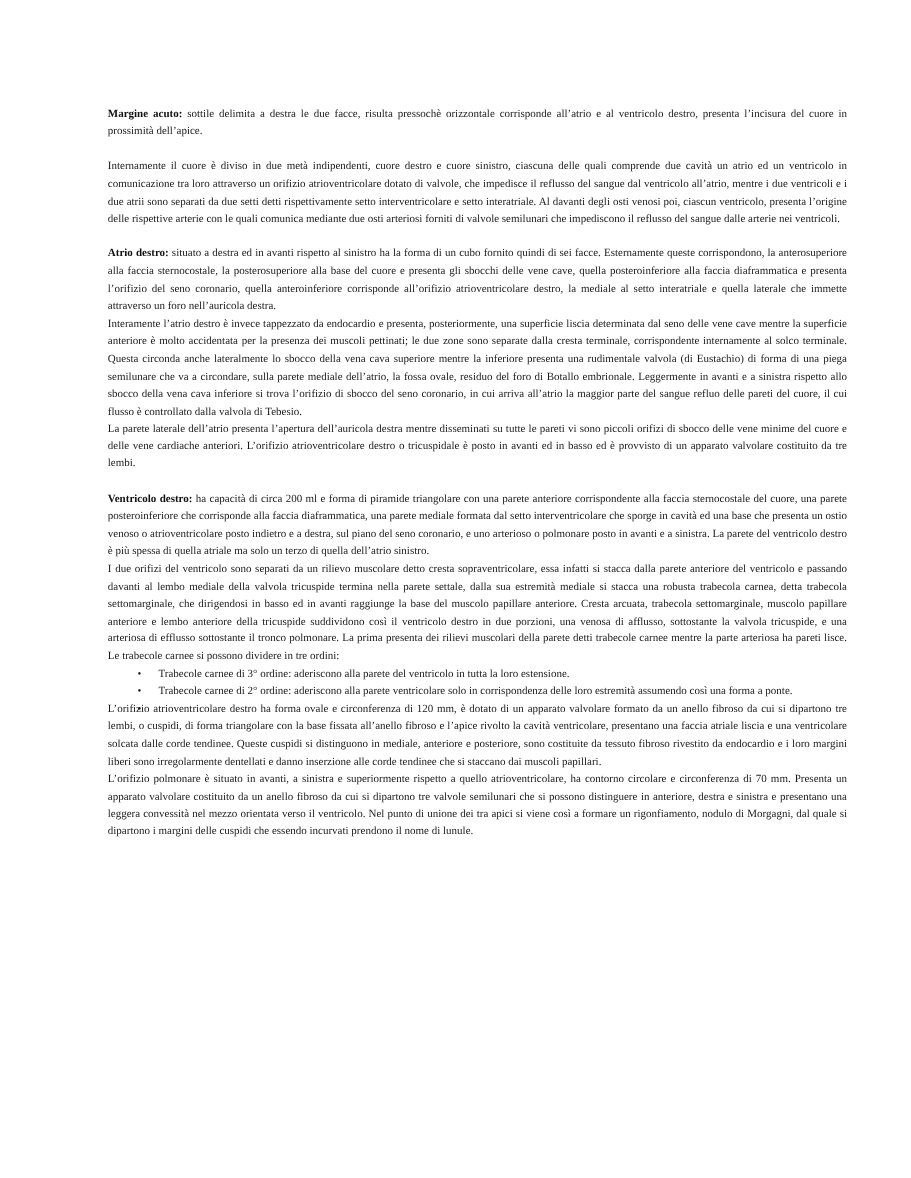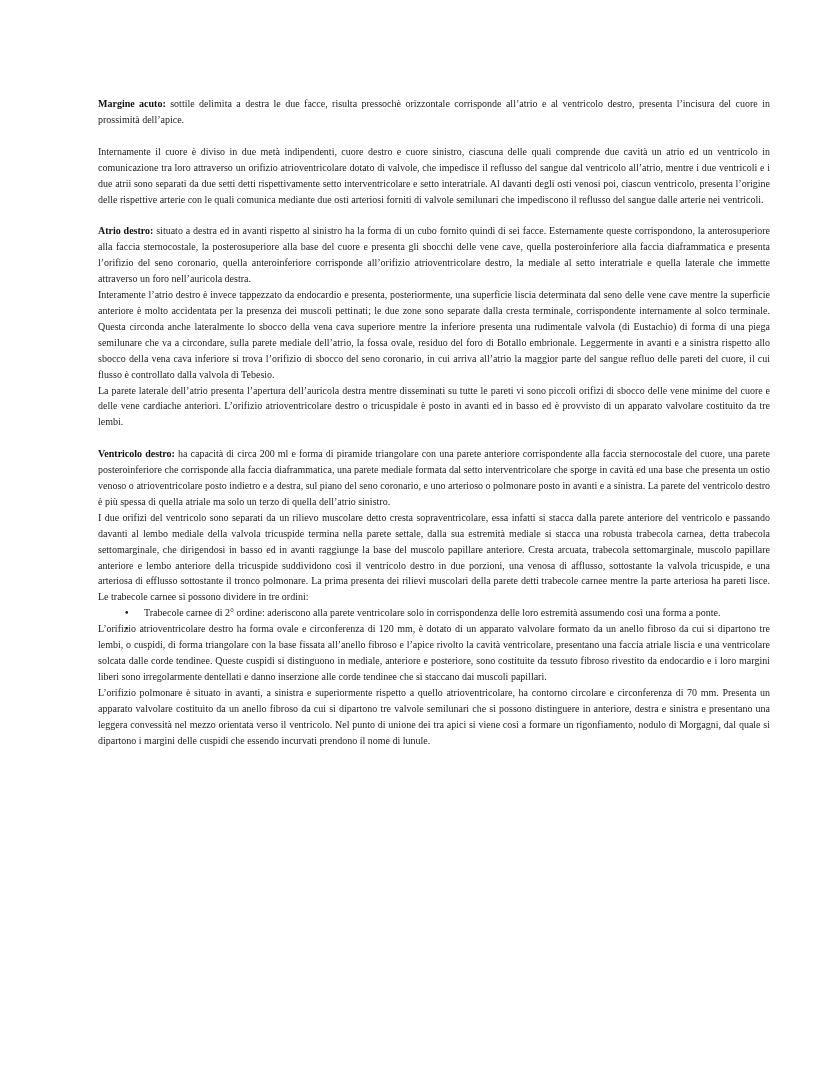--- a/index.html
+++ b/index.html
@@ -29,20 +29,20 @@
 
   <p><b>Atrio destro:</b><span> situato a destra ed in avanti rispetto al sinistro ha la forma di un cubo fornito quindi di sei facce. Esternamente queste corrispondono, la anterosuperiore alla faccia sternocostale, la posterosuperiore alla base del cuore e presenta gli sbocchi delle vene cave, quella posteroinferiore alla faccia diaframmatica e presenta l’orifizio del seno coronario, quella anteroinferiore corrisponde all’orifizio atrioventricolare destro, la mediale al setto interatriale e quella laterale che immette attraverso un foro nell’auricola destra.</span></p>
   <p>Interamente l’atrio destro è invece tappezzato da endocardio e presenta, posteriormente, una superficie liscia determinata dal seno delle vene cave mentre la superficie anteriore è molto accidentata per la presenza dei muscoli pettinati; le due zone sono separate dalla cresta terminale, corrispondente internamente al solco terminale. Questa circonda anche lateralmente lo sbocco della vena cava superiore mentre la inferiore presenta una rudimentale valvola (di Eustachio) di forma di una piega semilunare che va a circondare, sulla parete mediale dell’atrio, la fossa ovale, residuo del foro di Botallo embrionale. Leggermente in avanti e a sinistra rispetto allo sbocco della vena cava inferiore si trova l’orifizio di sbocco del seno coronario, in cui arriva all’atrio la maggior parte del sangue refluo delle pareti del cuore, il cui flusso è controllato dalla valvola di Tebesio.</p>
   <p>La parete laterale dell’atrio presenta l’apertura dell’auricola destra mentre disseminati su tutte le pareti vi sono piccoli orifizi di sbocco delle vene minime del cuore e delle vene cardiache anteriori. L’orifizio atrioventricolare destro o tricuspidale è posto in avanti ed in basso ed è provvisto di un apparato valvolare costituito da tre lembi.</p>
   <div class="gap"></div>
 
   <p><b>Ventricolo destro:</b><span> ha capacità di circa 200 ml e forma di piramide triangolare con una parete anteriore corrispondente alla faccia sternocostale del cuore, una parete posteroinferiore che corrisponde alla faccia diaframmatica, una parete mediale formata dal setto interventricolare che sporge in cavità ed una base che presenta un ostio venoso o atrioventricolare posto indietro e a destra, sul piano del seno coronario, e uno arterioso o polmonare posto in avanti e a sinistra. La parete del ventricolo destro è più spessa di quella atriale ma solo un terzo di quella dell’atrio sinistro.</span></p>
   <p>I due orifizi del ventricolo sono separati da un rilievo muscolare detto cresta sopraventricolare, essa infatti si stacca dalla parete anteriore del ventricolo e passando davanti al lembo mediale della valvola tricuspide termina nella parete settale, dalla sua estremità mediale si stacca una robusta trabecola carnea, detta trabecola settomarginale, che dirigendosi in basso ed in avanti raggiunge la base del muscolo papillare anteriore. Cresta arcuata, trabecola settomarginale, muscolo papillare anteriore e lembo anteriore della tricuspide suddividono così il ventricolo destro in due porzioni, una venosa di afflusso, sottostante la valvola tricuspide, e una arteriosa di efflusso sottostante il tronco polmonare. La prima presenta dei rilievi muscolari della parete detti trabecole carnee mentre la parte arteriosa ha pareti lisce. Le trabecole carnee si possono dividere in tre ordini:</p>
 
   <ul>
-    <li><span class="bullet">•</span></li>
+    <li><span class="bullet">•</span><span>Trabecole carnee di 3° ordine: aderiscono alla parete del ventricolo in tutta la loro estensione.</span></li>
     <li><span class="bullet">•</span><span>Trabecole carnee di 2° ordine: aderiscono alla parete ventricolare solo in corrispondenza delle loro estremità assumendo così una forma a ponte.</span></li>
     <li><span class="bullet">•</span></li>
   </ul>
 
   <p>L’orifizio atrioventricolare destro ha forma ovale e circonferenza di 120 mm, è dotato di un apparato valvolare formato da un anello fibroso da cui si dipartono tre lembi, o cuspidi, di forma triangolare con la base fissata all’anello fibroso e l’apice rivolto la cavità ventricolare, presentano una faccia atriale liscia e una ventricolare solcata dalle corde tendinee. Queste cuspidi si distinguono in mediale, anteriore e posteriore, sono costituite da tessuto fibroso rivestito da endocardio e i loro margini liberi sono irregolarmente dentellati e danno inserzione alle corde tendinee che si staccano dai muscoli papillari.</p>
   <p>L’orifizio polmonare è situato in avanti, a sinistra e superiormente rispetto a quello atrioventricolare, ha contorno circolare e circonferenza di 70 mm. Presenta un apparato valvolare costituito da un anello fibroso da cui si dipartono tre valvole semilunari che si possono distinguere in anteriore, destra e sinistra e presentano una leggera convessità nel mezzo orientata verso il ventricolo. Nel punto di unione dei tra apici si viene così a formare un rigonfiamento, nodulo di Morgagni, dal quale si dipartono i margini delle cuspidi che essendo incurvati prendono il nome di lunule.</p>
 </div>
 
 </body></html>

